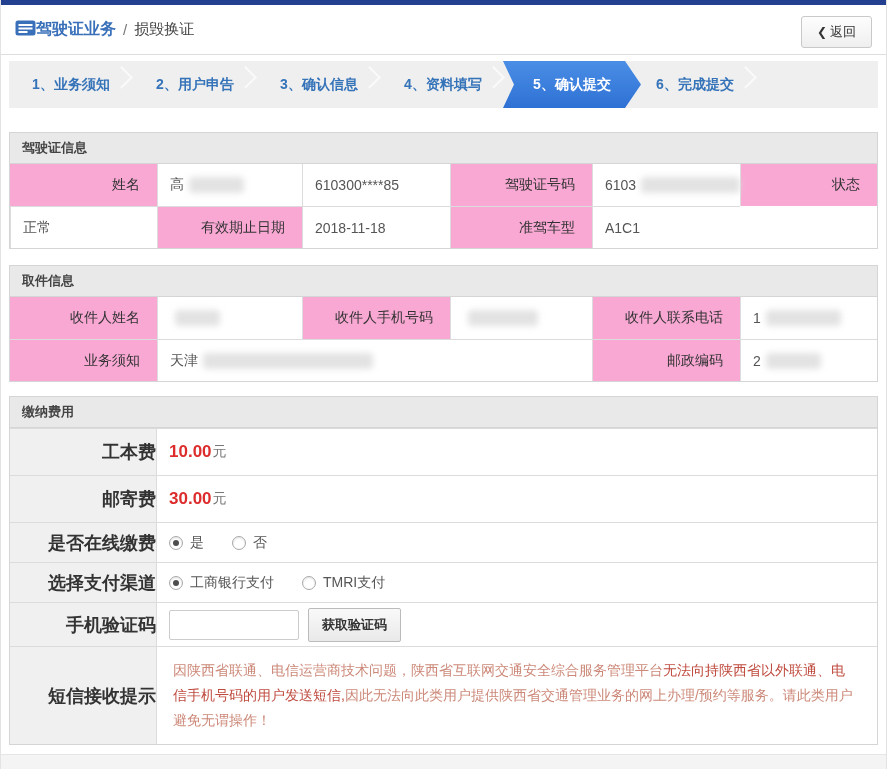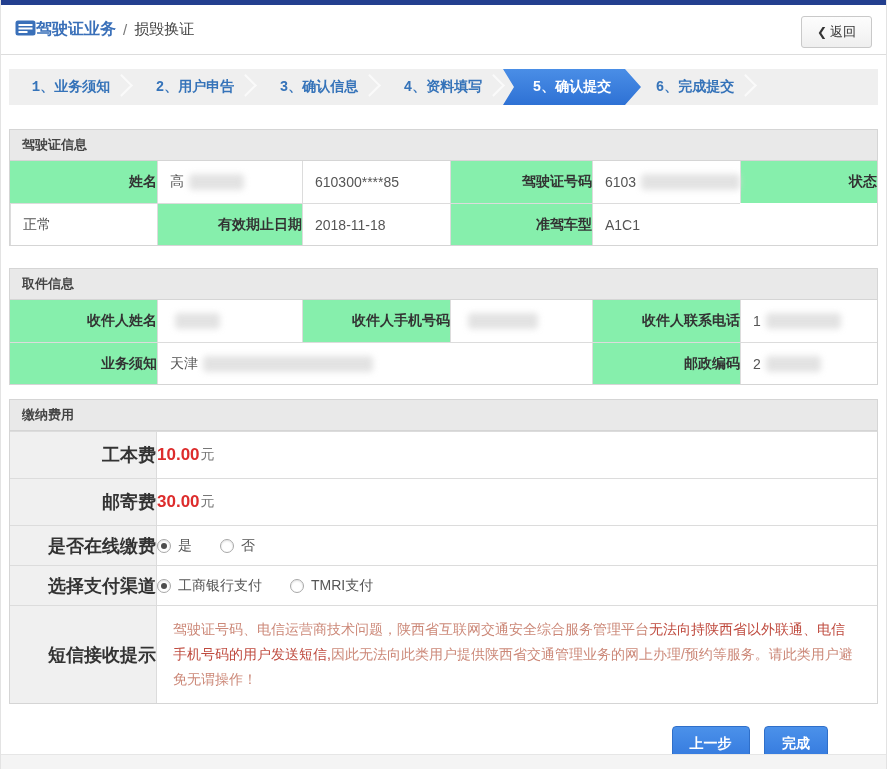--- a/index.html
+++ b/index.html
@@ -11,52 +11,52 @@
   .hdr { position:relative; height:50px; background:#fff; border-bottom:1px solid #ddd;
          display:flex; align-items:center; padding:0 14px; }
   .hdr .ttl { color:#3a70b9; font-size:16px; font-weight:bold; }
   .hdr .sep { color:#777; font-size:15px; margin:0 7px; }
   .hdr .sub { color:#444; font-size:15px; }
   .backbtn { position:absolute; right:14px; top:11px; padding:6px 15px; font-size:13px; font-weight:normal;
              color:#333; background:linear-gradient(#fdfdfd,#efefef); border:1px solid #c9c9c9;
              border-radius:3px; cursor:pointer; }
   .backbtn .chev { font-size:12px; margin-right:3px; }
   
-  .steps { display:flex; height:36px; margin:14px 8px 0 8px; background:#efefef;font-family:Liberation Mono, monospace; }
+  .steps { display:flex; height:47px; margin:6px 8px 0 8px; background:#efefef; }
   .step { position:relative; width:124px; display:flex; align-items:center; justify-content:center;
           color:#3573b9; font-size:14px; font-weight:bold; }
   .step:not(.active)::after { content:''; position:absolute; right:2px; top:7px; width:14px; height:14px;
           border-top:2px solid #fafafa; border-right:2px solid #fafafa; transform:rotate(45deg) translateY(2px); }
   .step.active { width:138px; margin:0 -8px 0 -2px; z-index:2; color:#fff;
           background:linear-gradient(#4a8ee6,#2e71d4);
           clip-path:polygon(0 0, calc(100% - 16px) 0, 100% 50%, calc(100% - 16px) 100%, 0 100%, 11px 50%); }
   .step.active::after { display:none; }
   
   .section { margin:0 8px; border:1px solid #d5d5d5; }
-  .sec1 { margin-top:24px; } .sec2 { margin-top:22px; } .sec3 { margin-top:14px; }
+  .sec1 { margin-top:24px; } .sec2 { margin-top:16px; } .sec3 { margin-top:14px; }
   .sechdr { background:#e9e9e9; border-bottom:1px solid #d5d5d5; padding:6px 12px;
             font-size:13px; font-weight:bold; color:#444; }
   .grid6 { display:grid; grid-template-columns:147px 145px 148px 142px 148px 1fr; }
   .cell { height:42px; display:flex; align-items:center; border-top:1px solid #dcdcdc; font-size:14px; }
   .grid6 > .cell:nth-child(-n+6) { border-top:none; }
-  .cell.lb { justify-content:flex-end; padding-right:0; background:#86efac; font-weight:bold; color:#333; }
+  .cell.lb { justify-content:flex-end; padding-right:17px; background:#f9a8d4; font-weight:normal; color:#333; }
   .cell.vl { padding-left:12px; background:#fff; color:#555; }
   .cell.vl, .cell.lb:not(:first-child) { border-left:1px solid #dcdcdc; }
   .grid6 .cell.lb:nth-child(6n+1) { border-left:none; }
   .span3 { grid-column:2 / 5; }
   
   .redact { display:inline-block; height:16px; background:#d9d9d9; border-radius:4px;
             filter:blur(3px); opacity:.75; margin-left:5px; vertical-align:middle; }
   .w45{width:45px}.w55{width:55px}.w70{width:70px}.w75{width:75px}.w120{width:120px}.w170{width:170px}
   
   .prow { display:grid; grid-template-columns:147px 1fr; border-top:1px solid #dcdcdc; }
   .prow:first-of-type { border-top:none; }
   .prow .lb { display:flex; align-items:center; justify-content:flex-end; padding-right:0;
               background:#f0f0f0; font-weight:bold; color:#333; font-size:18px; border-right:1px solid #dcdcdc; }
-  .prow .vl { display:flex; align-items:center; padding-left:0; background:#fff; font-size:14px; color:#555; }
+  .prow .vl { display:flex; align-items:center; padding-left:12px; background:#fff; font-size:14px; color:#555; }
   .h47{height:47px}.h40{height:40px}.h44{height:44px}
   .amount { color:#dd2c2c; font-weight:bold; font-size:17px; }
   .unit { color:#777; font-size:14px; margin-left:1px; }
   .radio { width:14px; height:14px; border:1px solid #a8a8a8; border-radius:50%; background:#fff;
            display:inline-block; position:relative; margin-right:7px; flex:none; cursor:pointer;
            box-shadow:inset 0 1px 2px rgba(0,0,0,.12); }
   .radio.on::after { content:''; position:absolute; inset:3px; background:#4d4d4d; border-radius:50%; }
   .ropt { display:flex; align-items:center; margin-right:28px; color:#555; }
   .cinput { width:130px; height:30px; border:1px solid #ccc; border-radius:2px; padding:0 6px; font-size:14px; }
   .codebtn { margin-left:9px; padding:7px 13px; font-size:13px; font-weight:bold; color:#333;
@@ -198,24 +198,31 @@
             <span class="radio on"></span>
             <span>工商银行支付</span>
           </span>
         <span class="ropt">
             <span class="radio"></span>
             <span>TMRI支付</span>
           </span>
       </div>
     </div>
 
+    <div class="prow h44">
+      <div class="lb">手机验证码</div>
+      <div class="vl">
+        <input class="cinput" type="text" value="" style="">
+        <span class="codebtn">获取验证码</span>
+      </div>
+    </div>
 
     <div class="prow smsrow">
       <div class="lb">短信接收提示</div>
-      <div class="vl"><span class="sms-light">驾驶证号码、电信运营商技术问题，陕西省互联网交通安全综合服务管理平台</span><span class="sms-dark">无法向持陕西省以外联通、电信手机号码的用户发送短信,</span><span class="sms-light">因此无法向此类用户提供陕西省交通管理业务的网上办理/预约等服务。请此类用户避免无谓操作！</span></div>
+      <div class="vl"><span class="sms-light">因陕西省联通、电信运营商技术问题，陕西省互联网交通安全综合服务管理平台</span><span class="sms-dark">无法向持陕西省以外联通、电信手机号码的用户发送短信,</span><span class="sms-light">因此无法向此类用户提供陕西省交通管理业务的网上办理/预约等服务。请此类用户避免无谓操作！</span></div>
     </div>
   </div>
 
   <div class="btnrow">
     <span class="bluebtn">上一步</span>
     <span class="bluebtn">完成</span>
   </div>
 
   <div class="footstrip"></div>
 </div>

